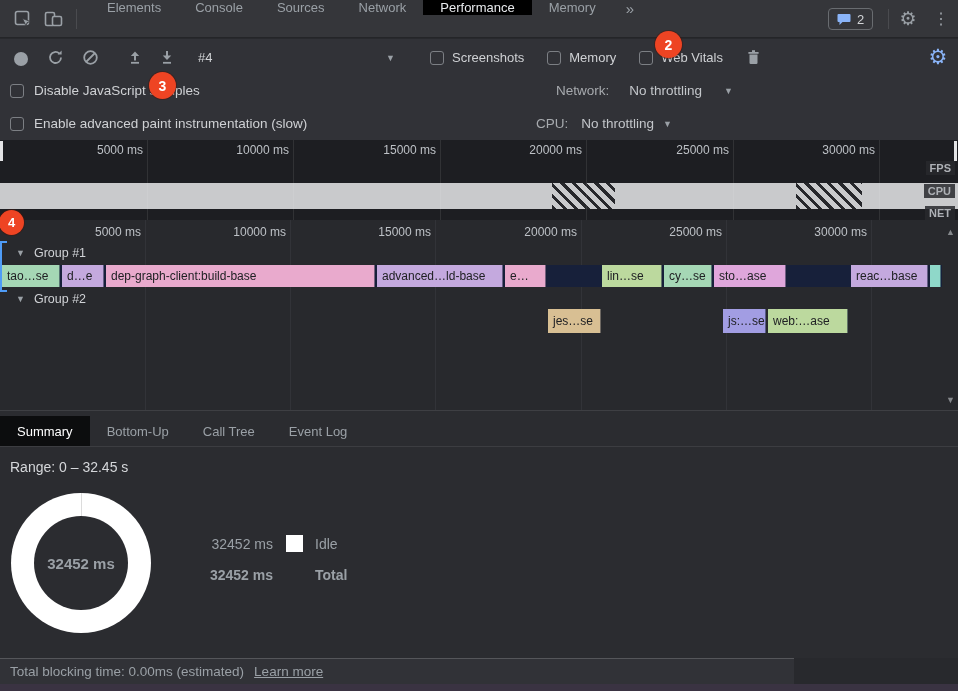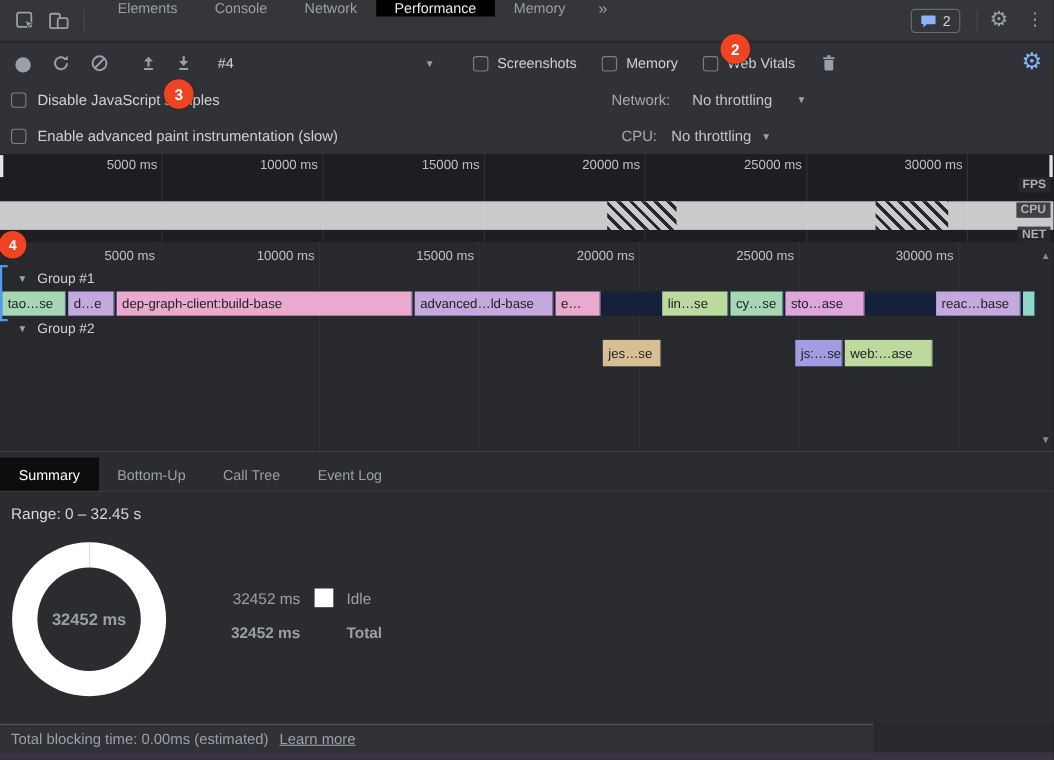--- a/index.html
+++ b/index.html
@@ -103,20 +103,23 @@
     </div>
     <div class="vdiv" style="left:76px; top:9px; height:20px;"></div>
     <nav class="tabs" id="top-tabs">
         <div class="tab">
           <span>Elements</span>
         </div>
         <div class="tab">
           <span>Console</span>
         </div>
         <div class="tab">
+          <span>Sources</span>
+        </div>
+        <div class="tab">
           <span>Network</span>
         </div>
         <div class="tab selected">
           <span>Performance</span>
         </div>
         <div class="tab">
           <span>Memory</span>
         </div>
         <div class="more-tabs">»</div>
       </nav>
@@ -208,21 +211,21 @@
     </div>
     <div class="opt-row" style="top:40px;">
       <span class="cb"></span>
       <span>Enable advanced paint instrumentation (slow)</span>
     </div>
     <div class="thr" style="left:556px; top:7px;">
       <span class="lbl">Network:</span>
       <span style="margin-left:20px;">No throttling</span>
       <span class="arrow" style="margin-left:22px;">▼</span>
     </div>
-    <div class="thr" style="left:565px; top:40px;">
+    <div class="thr" style="left:536px; top:40px;">
       <span class="lbl">CPU:</span>
       <span style="margin-left:13px;">No throttling</span>
       <span class="arrow" style="margin-left:9px;">▼</span>
     </div>
   </div>
 
   <div class="overview" id="overview">
     <div class="cpu-band" id="cpu-band">
         <div class="busy" style="left: 552px; width: 63px;"></div>
         <div class="busy" style="left: 796px; width: 66px;"></div>

